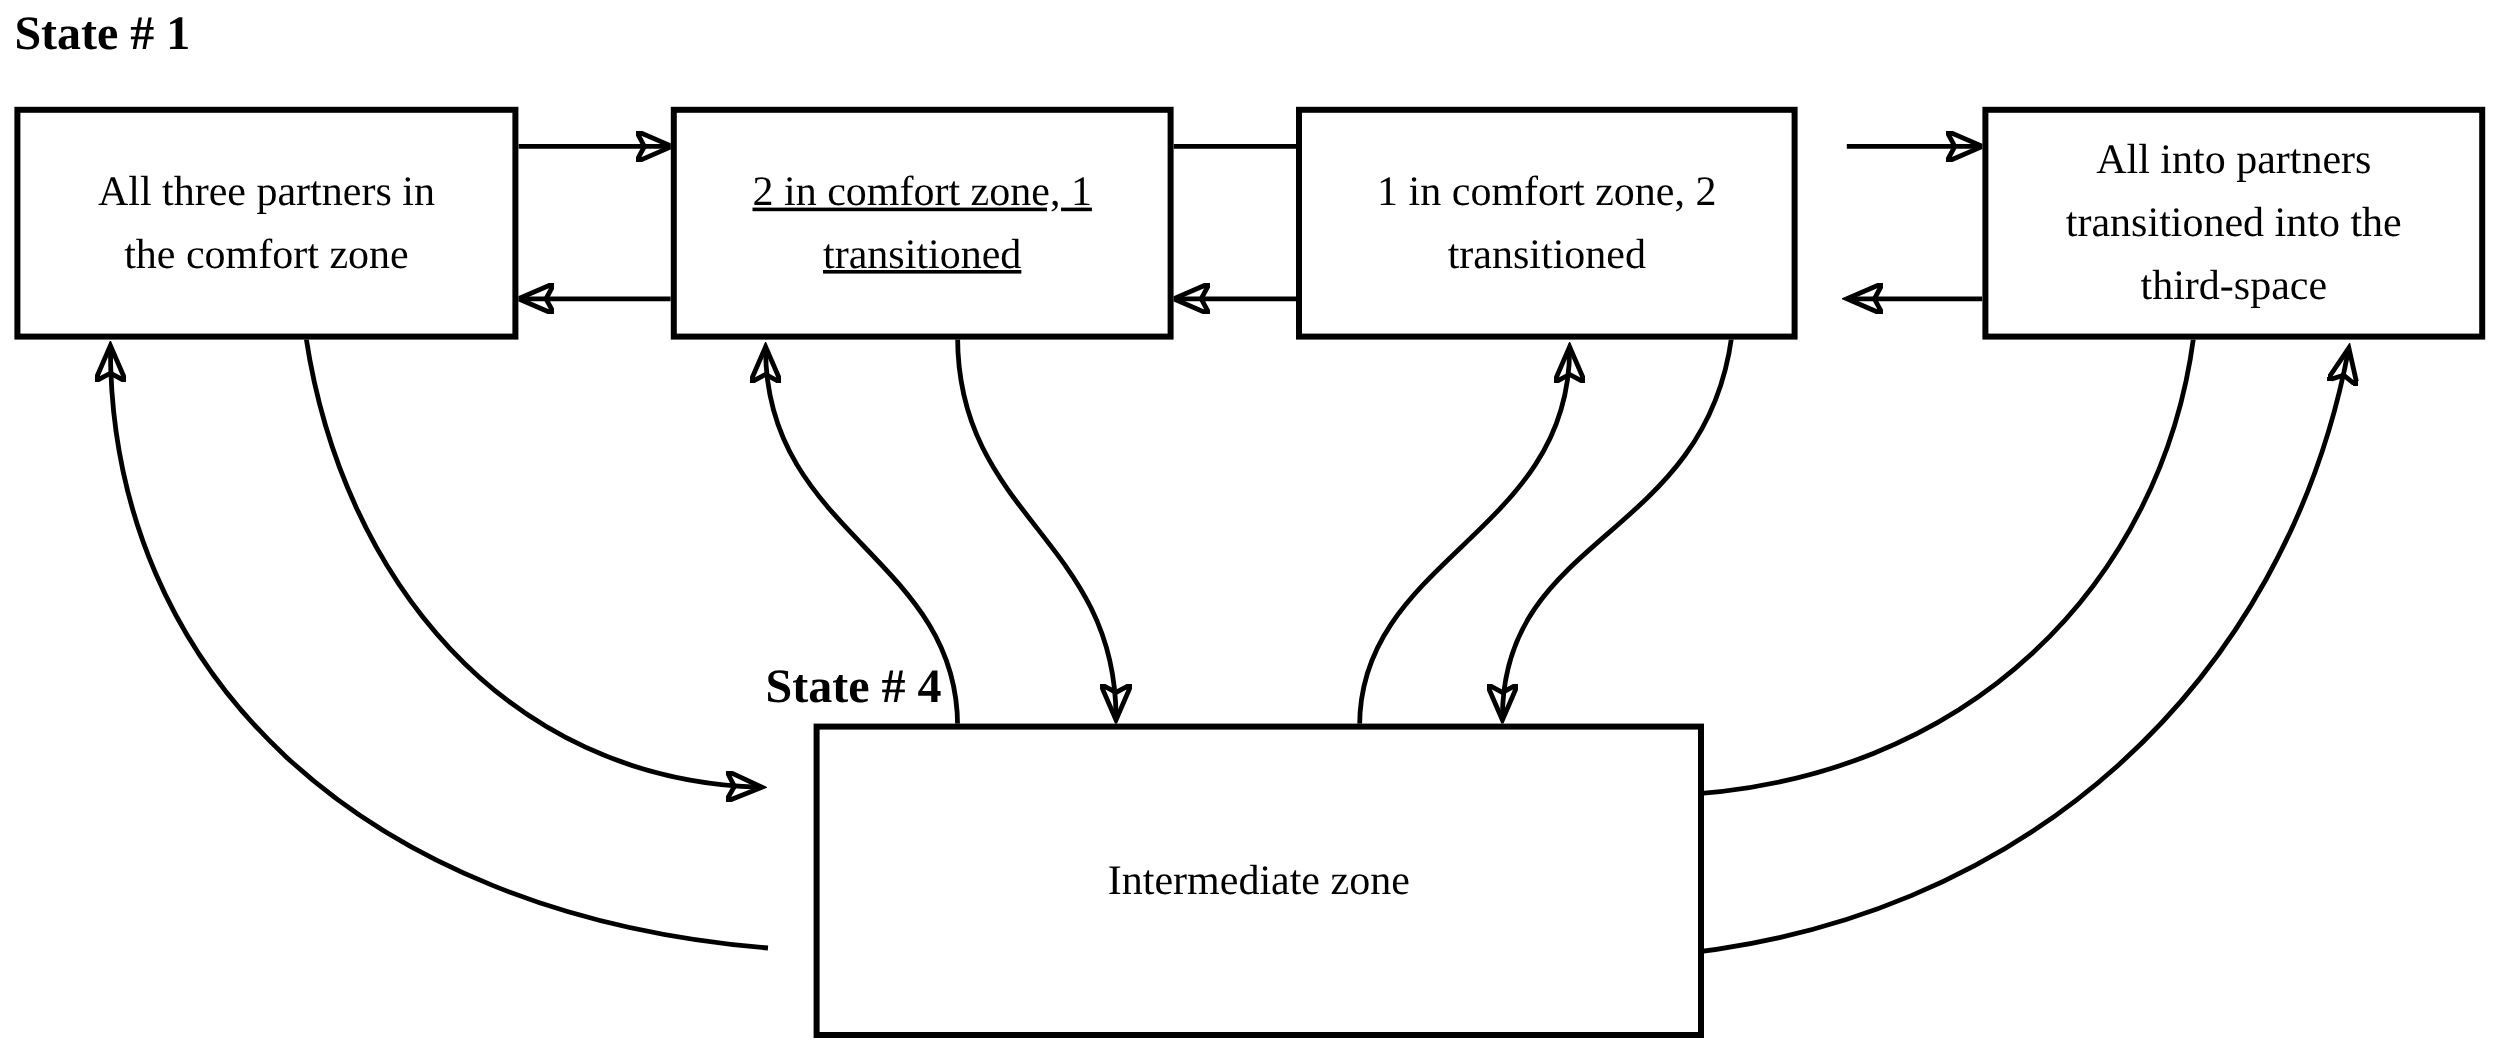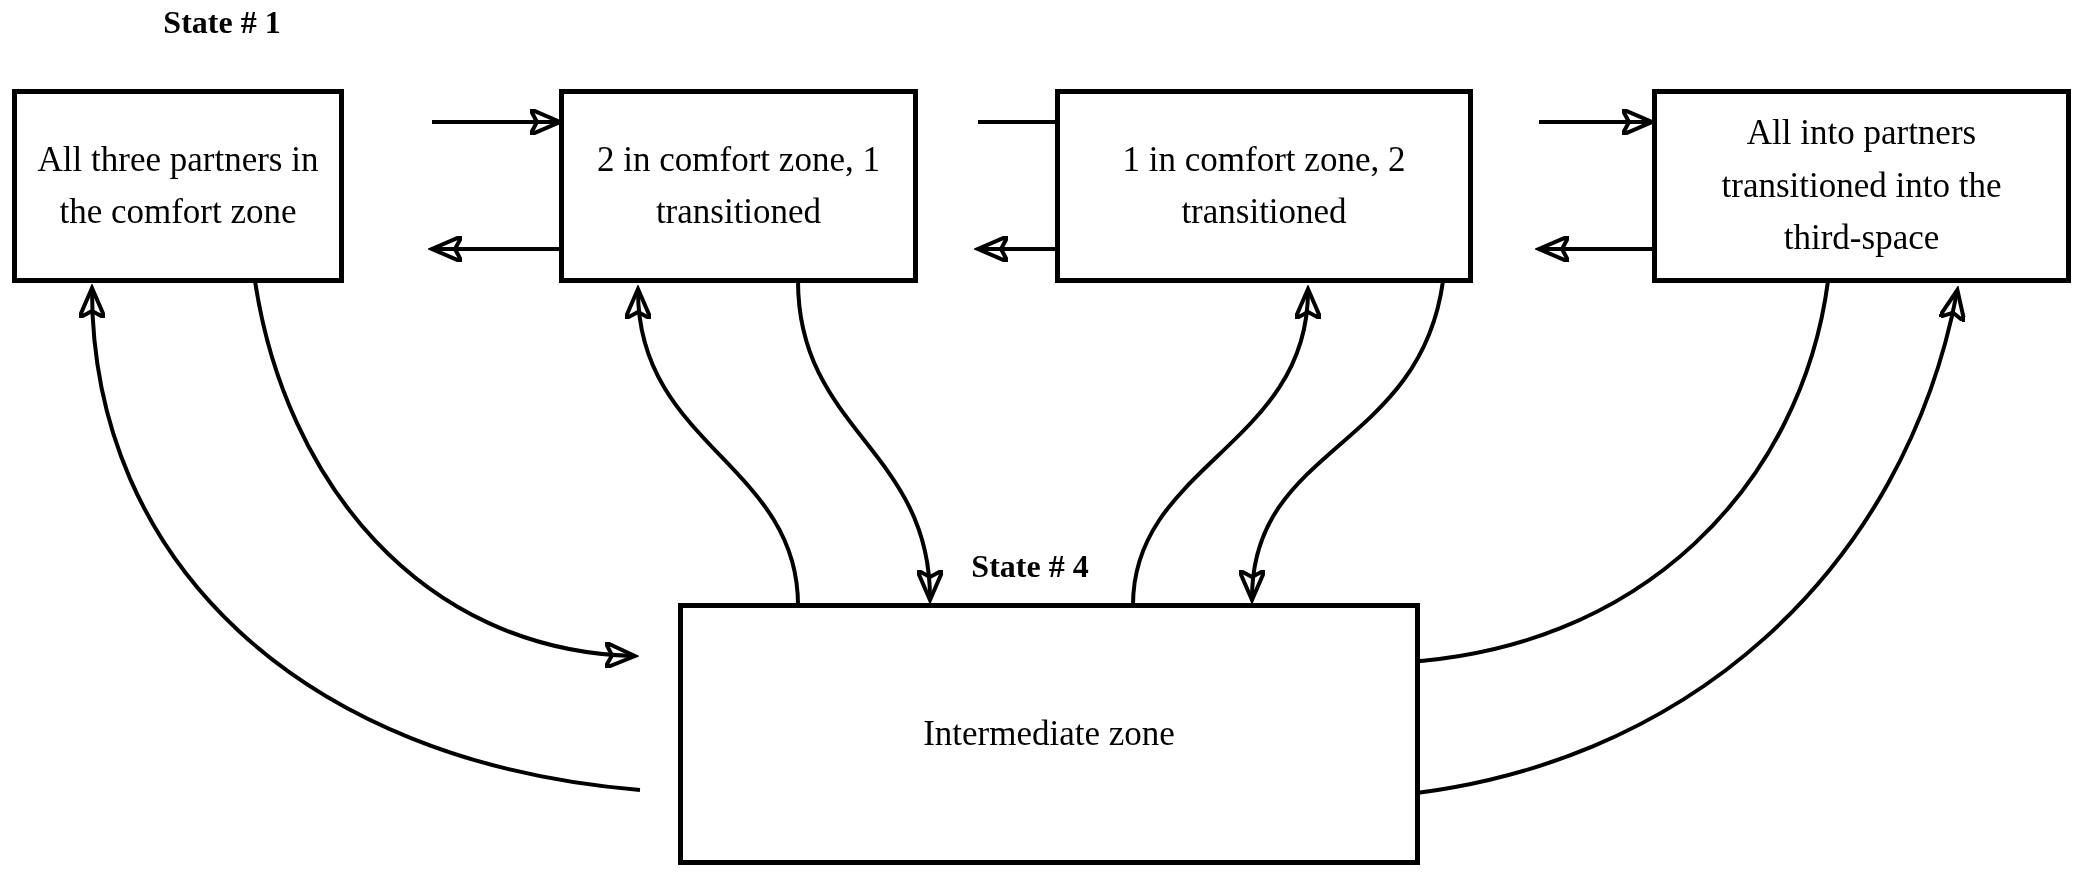--- a/index.html
+++ b/index.html
@@ -13,22 +13,22 @@
   .arrows{position:absolute; left:0; top:0; width:2086px; height:885px;}
   .arrows path{fill:none; stroke:var(--line); stroke-width:4;}
   .box{
     position:absolute; box-sizing:border-box;
     border:5px solid var(--line); background:var(--bg);
     display:flex; align-items:center; justify-content:center;
     text-align:center; font-size:35px; line-height:1.5;
     white-space:pre-line;
   }
   .title{
-    position:absolute; font-weight:bold; font-size:32px;
-    text-align:center; white-space:nowrap;
+    position:absolute; font-weight:bold; font-size:40px;
+    text-align:left; white-space:nowrap;
   }
 </style>
 </head>
 <body>
 
 <div class="stage">
 
   <svg class="arrows" viewBox="0 0 2086 885">
     <defs>
       <marker id="ah" markerUnits="userSpaceOnUse" markerWidth="34" markerHeight="26" refX="28" refY="13" orient="auto">
@@ -52,29 +52,29 @@
     <path marker-end="url(#ah)" d="M 1443 281 C 1420 450, 1252 445, 1252 598"></path>
     <path marker-end="url(#ah)" d="M 1133 605 C 1133 465, 1308 445, 1308 291"></path>
 
     <path marker-end="url(#ah)" d="M 1828 281 C 1802 480, 1645 655, 1387 663"></path>
     <path marker-end="url(#ah)" d="M 1378 797 C 1690 773, 1905 565, 1957 292"></path>
   </svg>
 
   <div class="title" style="left:12px;   width:420px; top:4px;">State # 1</div>
   <div class="title" style="left:638px;  width:784px; top:548px;">State # 4</div>
 
-  <div class="box" style="left:12px;   top:89px;  width:332px; height:194px;">
+  <div class="box" style="left:12px;   top:89px;  width:420px; height:194px;">
     <span>All three partners in
 the comfort zone</span>
   </div>
-  <div class="box" style="left:559px;  top:89px;  width:359px; height:194px;">
+  <div class="box" style="left:559px;  top:89px;  width:419px; height:194px;text-decoration:underline;">
     <span>2 in comfort zone, 1
 transitioned</span>
   </div>
-  <div class="box" style="left:1055px; top:89px;  width:418px; height:194px;">
+  <div class="box" style="left:1080px; top:89px;  width:418px; height:194px;">
     <span>1 in comfort zone, 2
 transitioned</span>
   </div>
   <div class="box" style="left:1652px; top:89px;  width:419px; height:194px;">
     <span>All into partners
 transitioned into the
 third-space</span>
   </div>
   <div class="box" style="left:638px;  top:603px; width:742px; height:262px;margin-left:40px;">
     <span>Intermediate zone</span>

